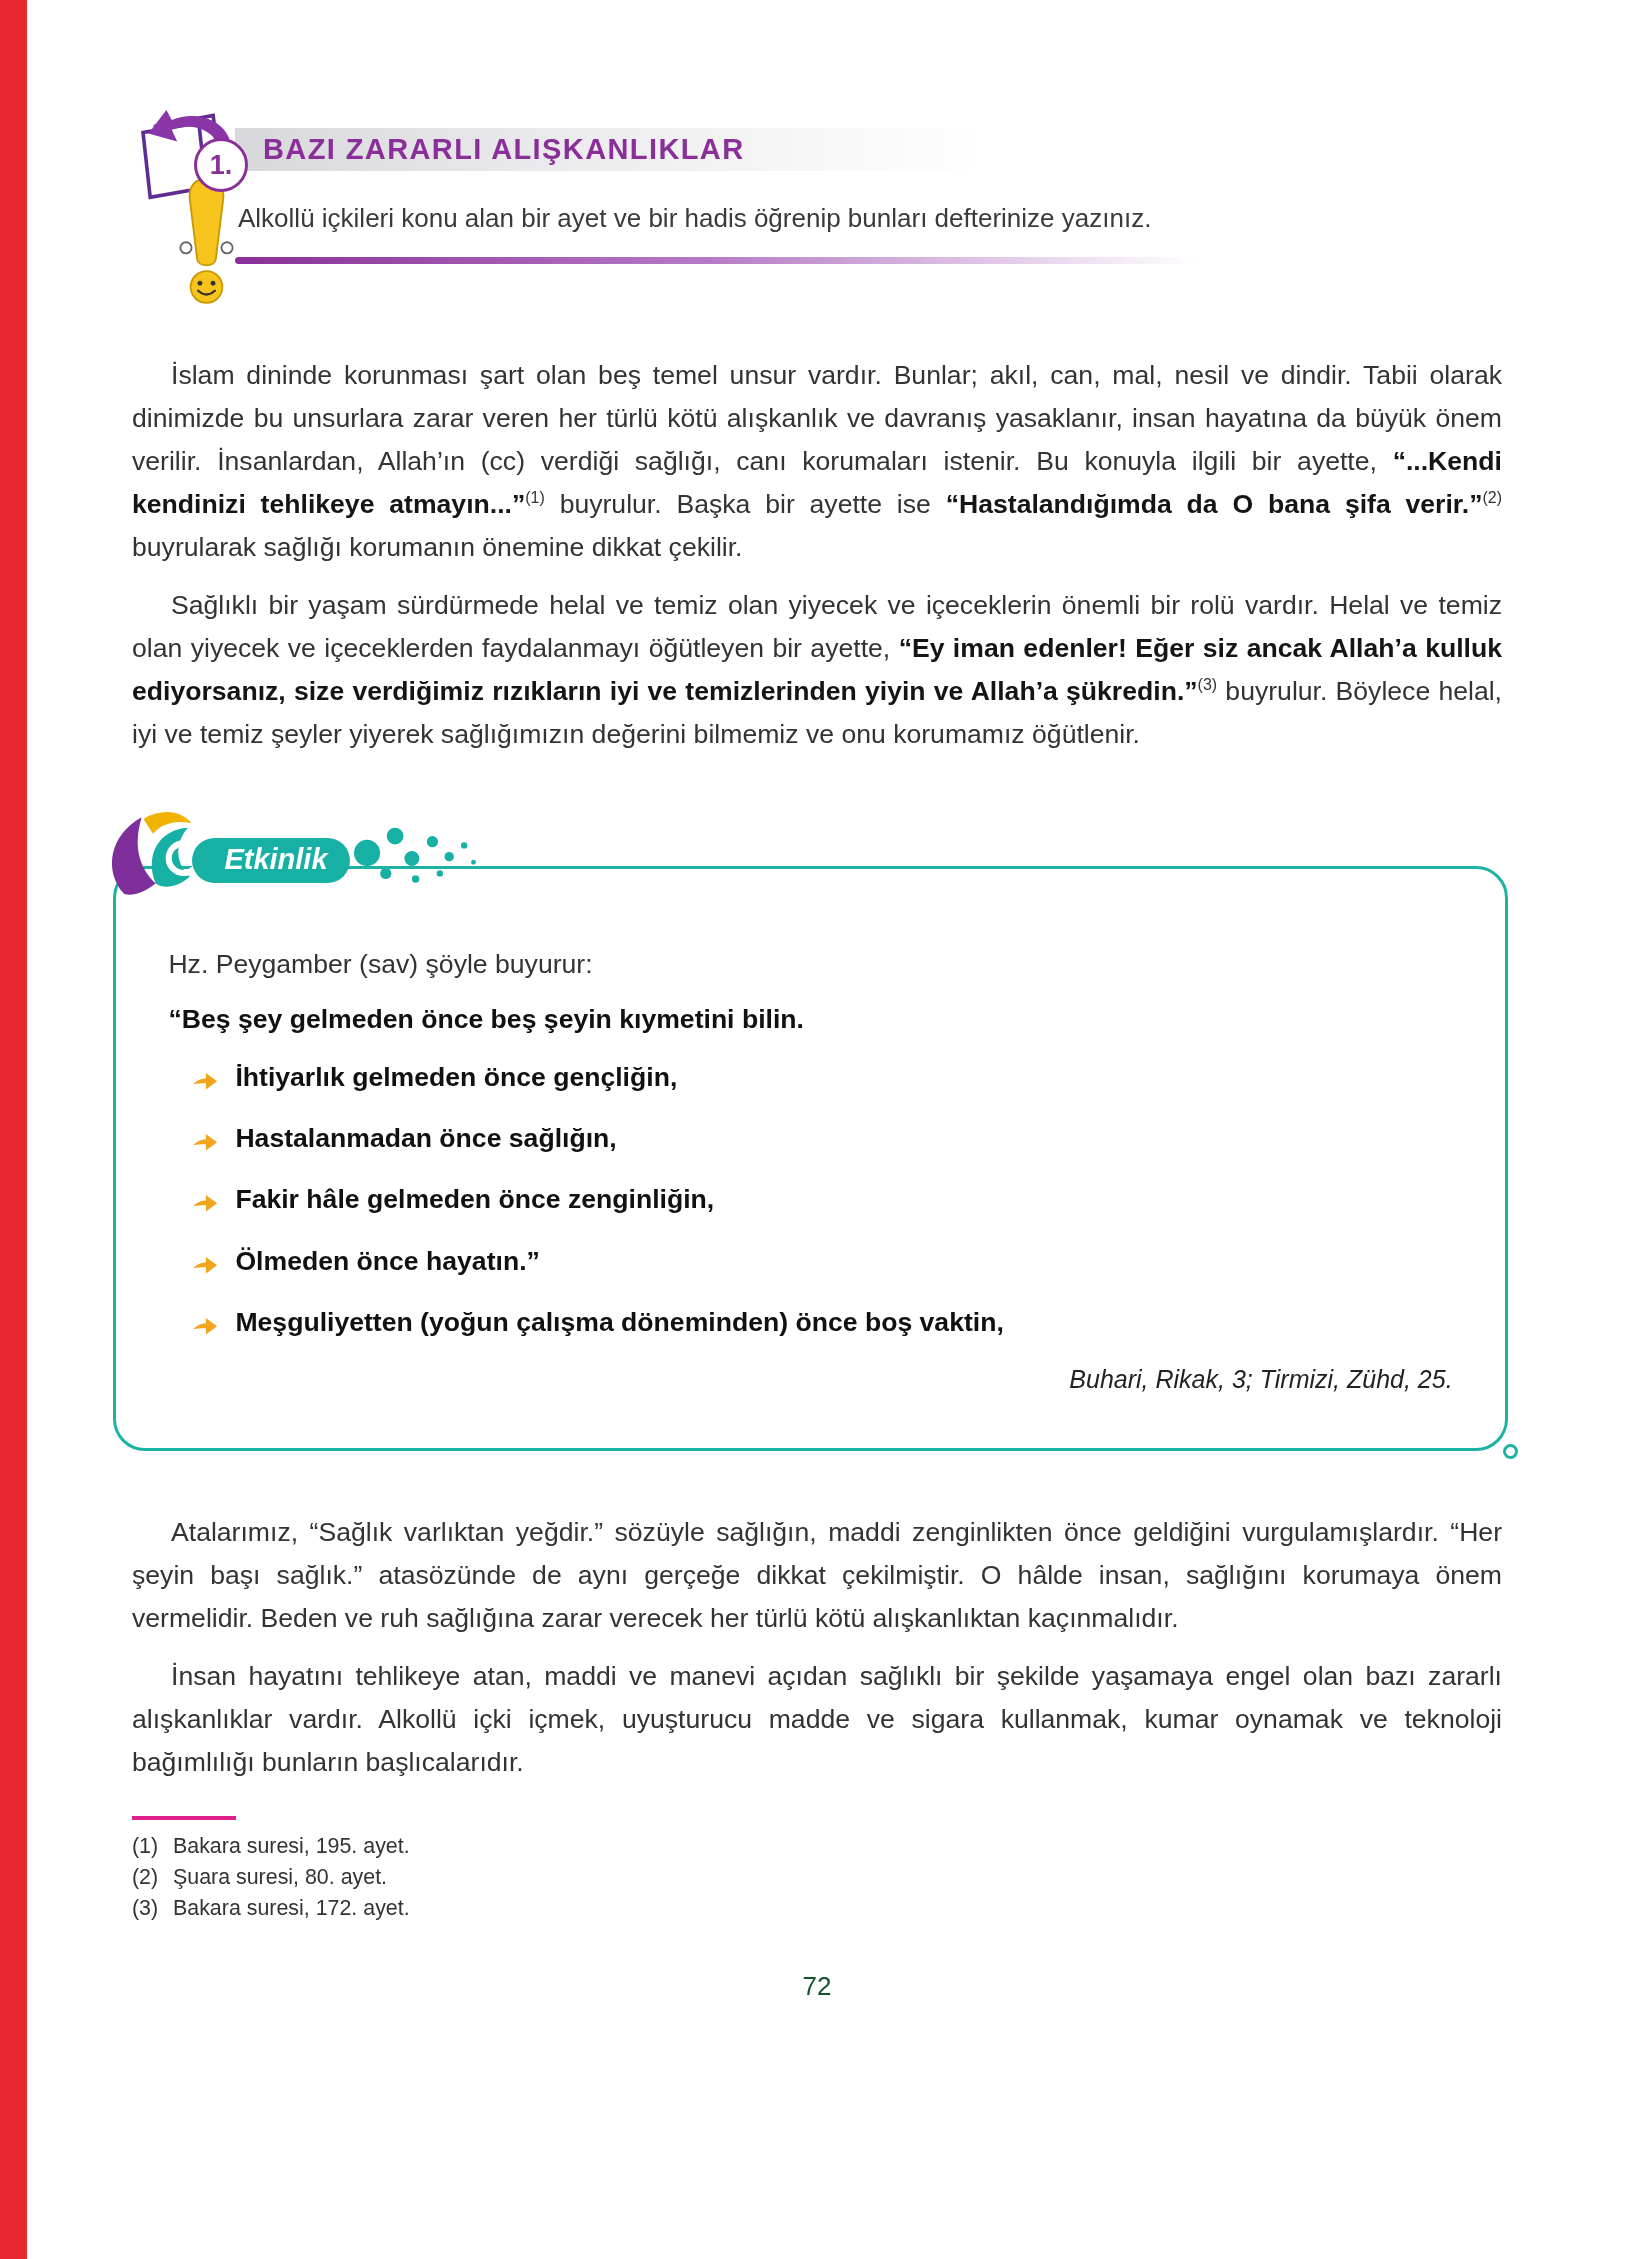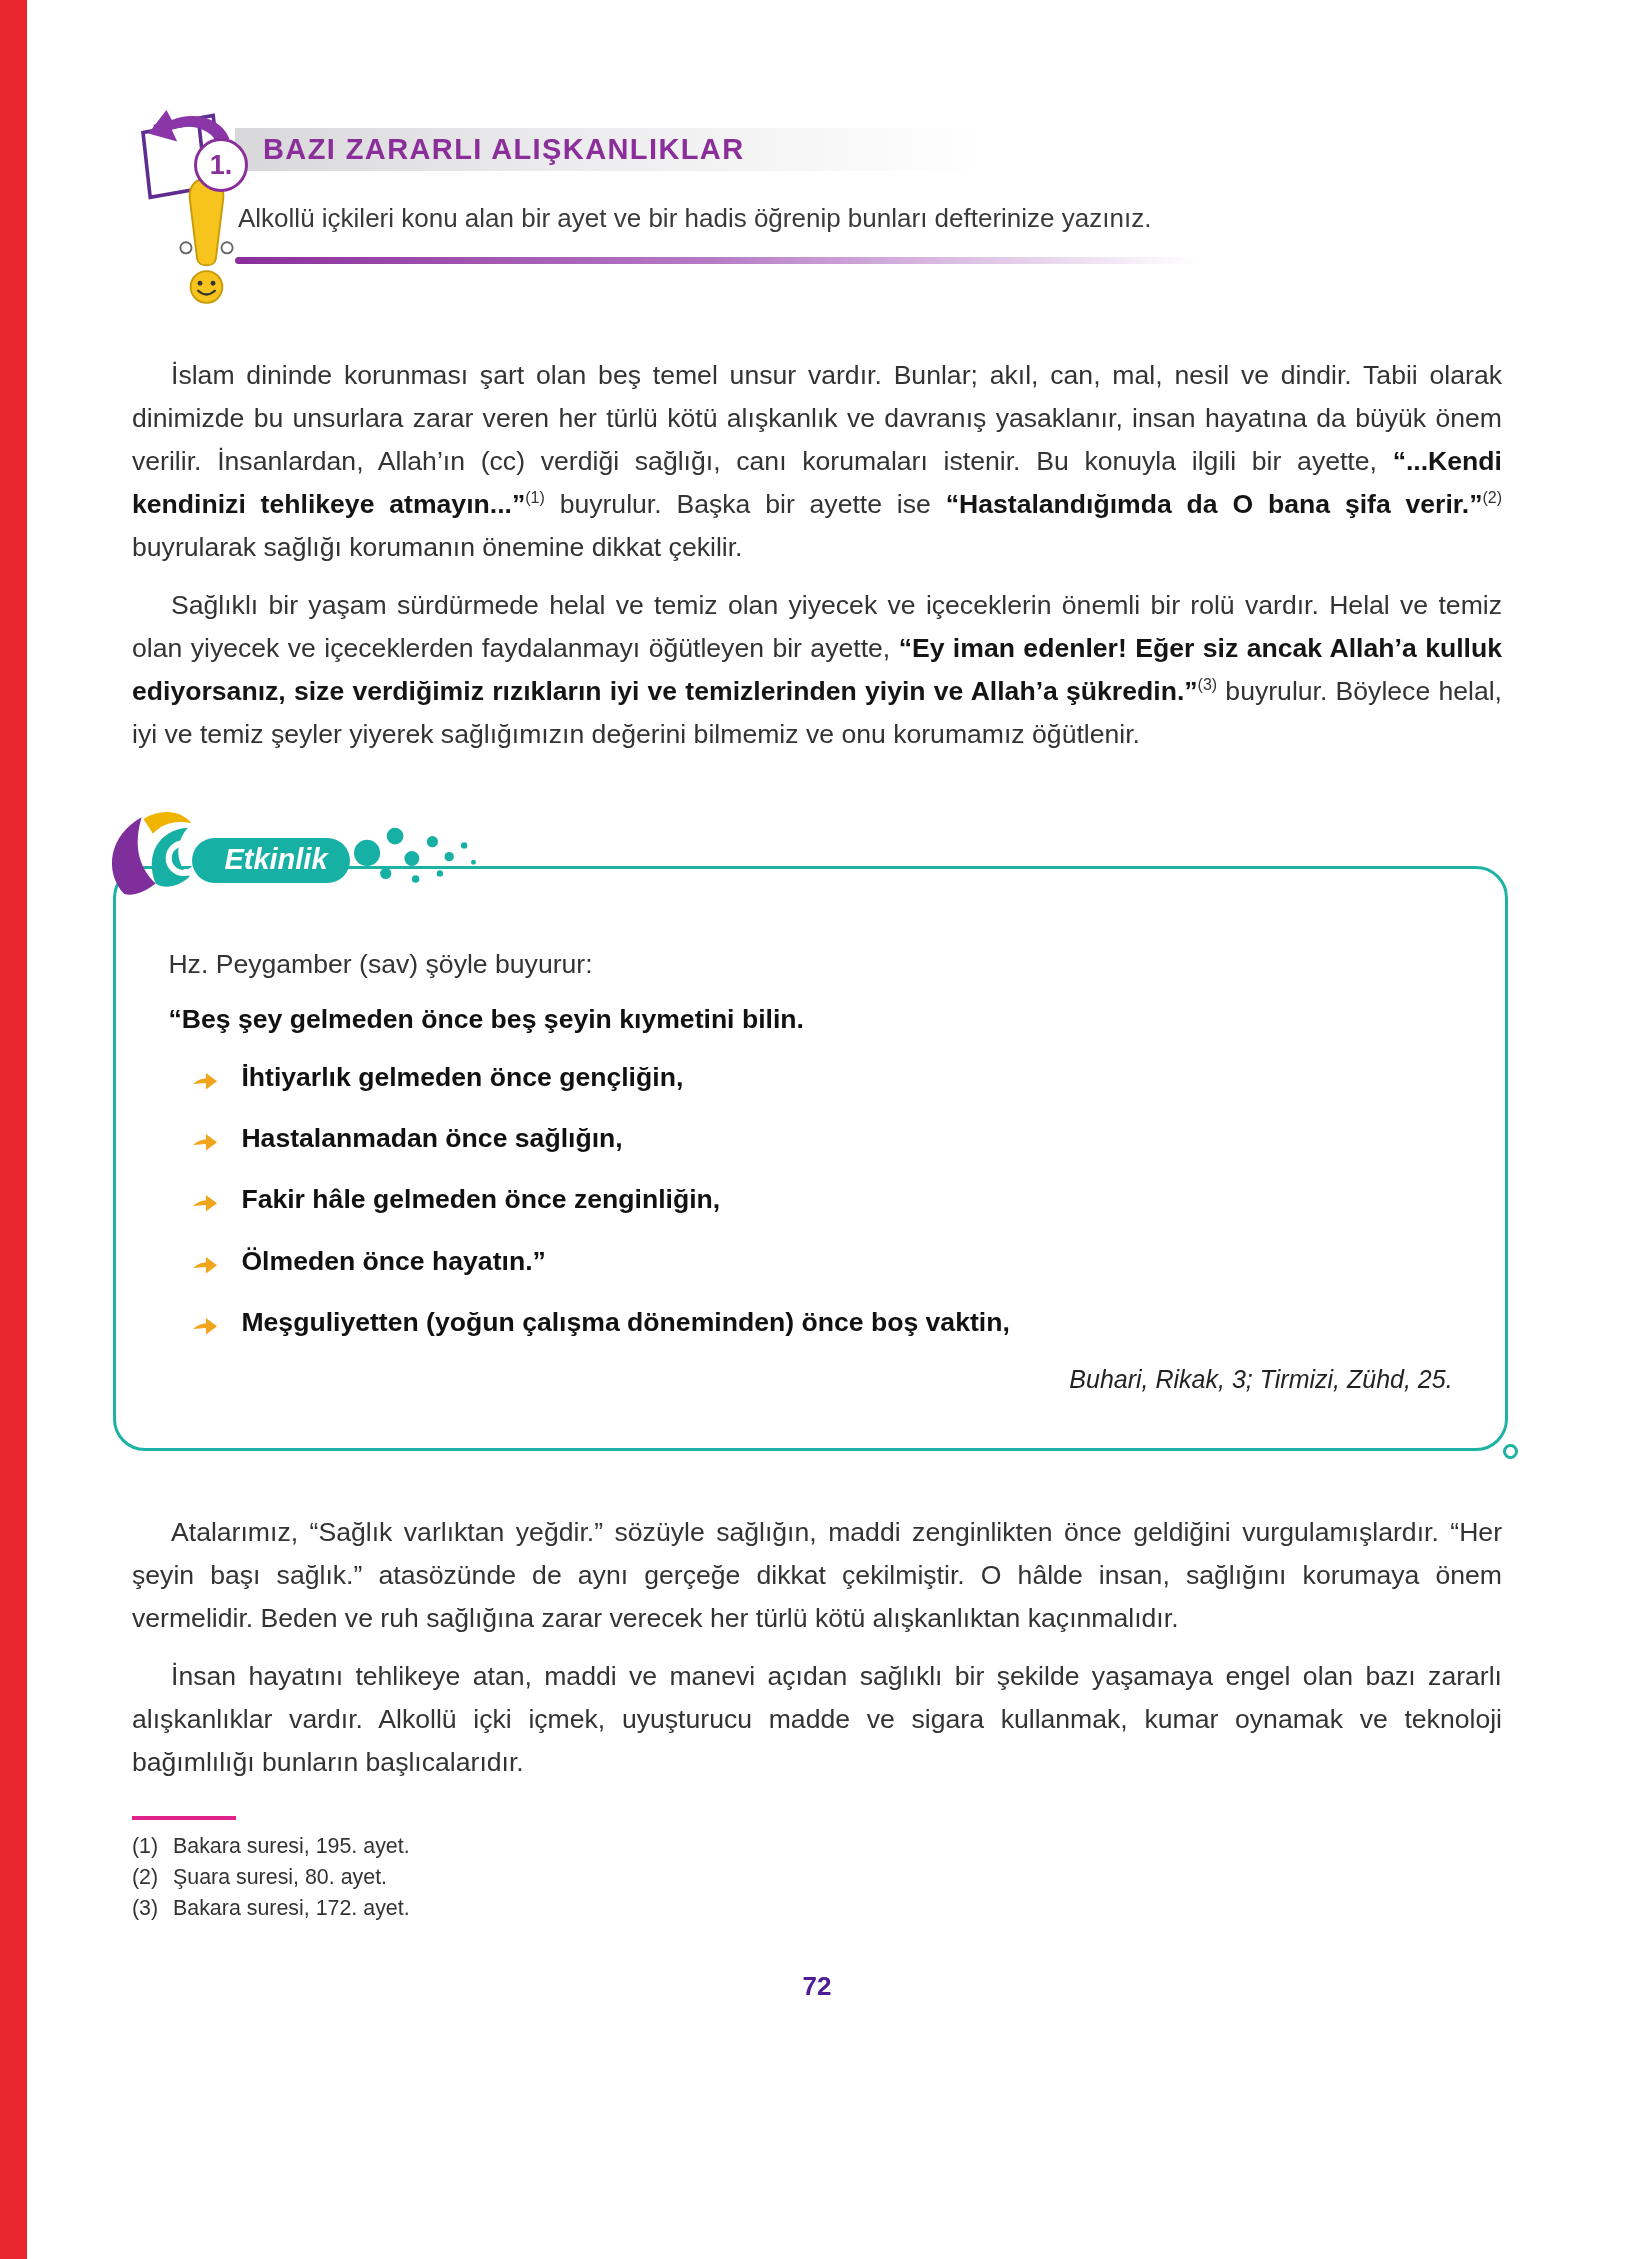--- a/index.html
+++ b/index.html
@@ -48,35 +48,35 @@
   .activity-deco { position:absolute; left:-15px; top:-58px; z-index:3; display:flex; align-items:flex-end; }
   .feather { margin-bottom:-13px; }
   .activity-ribbon {
     background:#17b0a4; color:#ffffff; font-style:italic; font-weight:bold; font-size:29px;
     padding:4.7px 22.4px 7.5px 32px; border-radius:24px; margin-left:-37px; margin-bottom:25px;
   }
   .dots { margin-left:3.7px; margin-bottom:9.3px; }
   .a-intro { margin:0 0 24px 0; font-size:26.6px; color:#333; }
   .a-lead  { margin:0 0 24px 0; font-size:26.6px; font-weight:bold; color:#111; }
   .a-list { list-style:none; margin:0 0 9.3px 0; padding:0 0 0 24px; }
-  .a-list li { display:flex; align-items:flex-start; gap:23px; font-weight:bold; color:#111; font-size:26.6px; line-height:37px; margin-bottom:18.6px; }
+  .a-list li { display:flex; align-items:flex-start; gap:17px; font-weight:bold; color:#111; font-size:26.6px; line-height:37px; margin-bottom:18.6px; }
   .bullet { flex:0 0 auto; margin-top:5.6px; }
   .a-source { margin:3.7px 0 18.6px 0; text-align:right; font-style:italic; font-size:25px; color:#222; }
   .a-question { margin:0; font-size:26.6px; line-height:43px; text-align:justify; text-indent:39px; color:#333; }
   .ring { position:absolute; right:-13px; bottom:-11.2px; width:15px; height:15px; border:3.7px solid #1cb2a4; border-radius:50%; background:#fff; }
 
   .after-box { margin-top:60px; }
 
   
   .footnotes { margin-top:32px; }
   .fn-rule { width:104px; height:4.7px; background:#e0218a; margin-bottom:11.2px; }
   .fn-line { font-size:21.4px; line-height:31px; color:#333; display:flex; }
   .fn-marker { width:41px; flex:0 0 auto; }
 
-  .page-number { margin-top:47px; text-align:center; font-size:26px; font-weight:bold; color:#4c1d95; }
+  .page-number { margin-top:47px; text-align:center; font-size:26px; font-weight:normal; color:#14532d; }
 </style>
 </head>
 <body>
 
 <div class="page">
   <div class="edge-stripe"></div>
 
   <div class="content">
 
     <header class="header">

